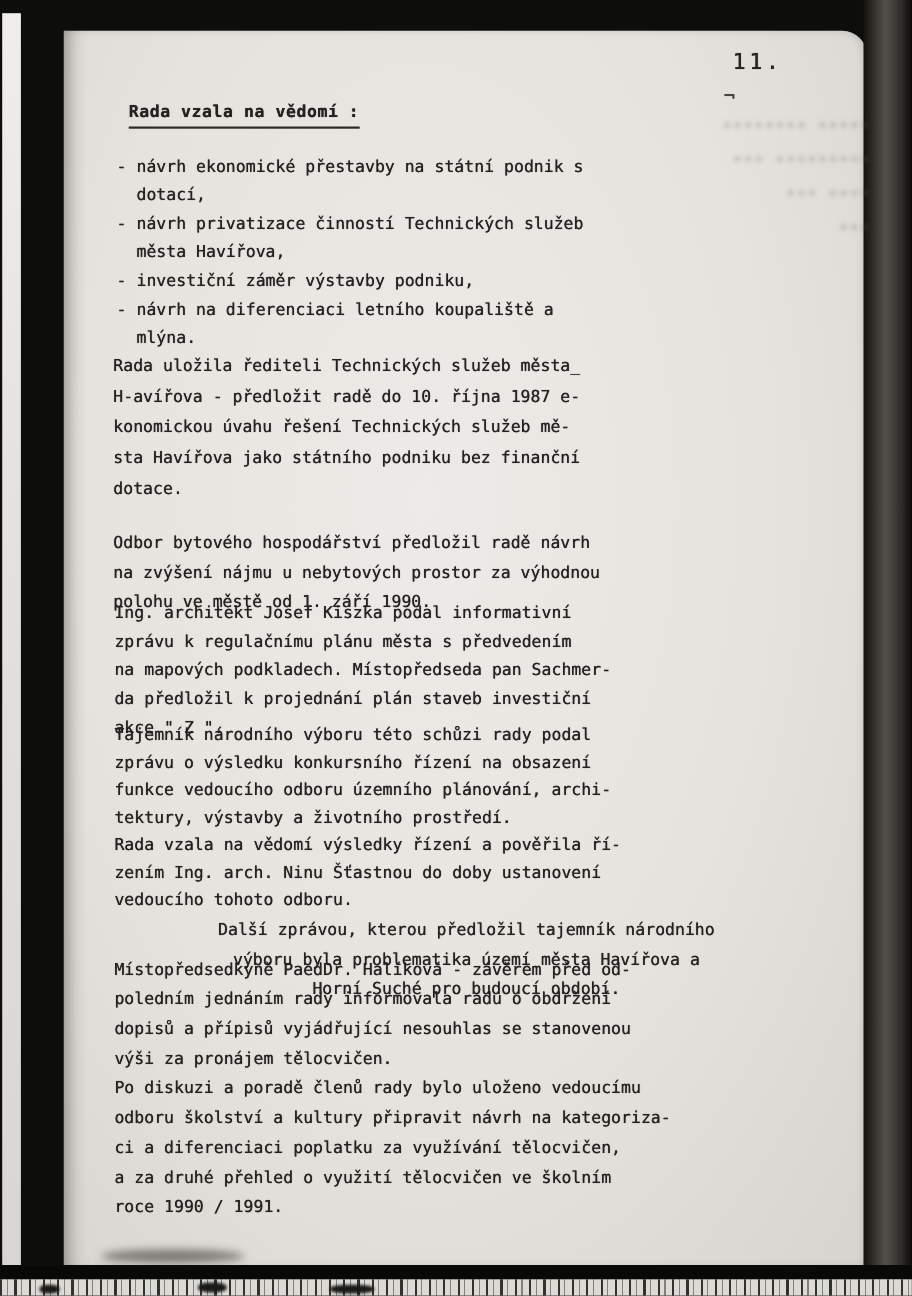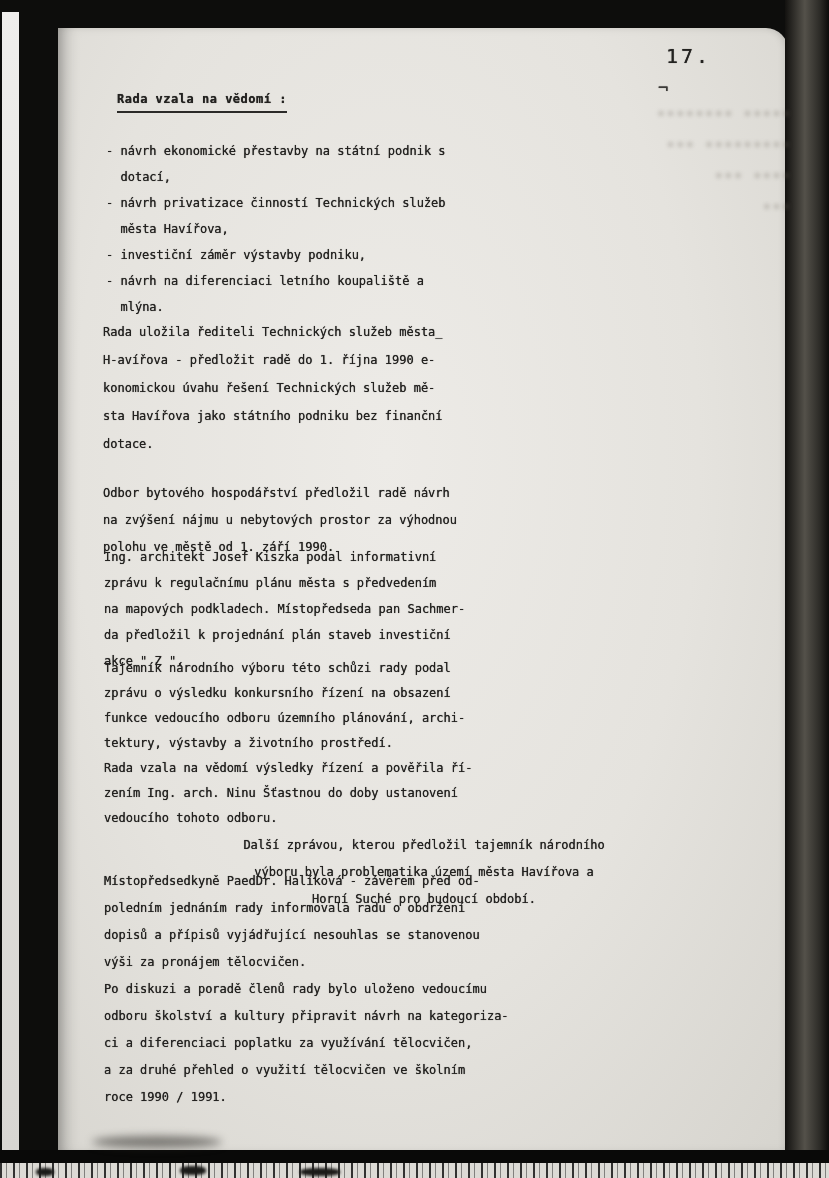--- a/index.html
+++ b/index.html
@@ -32,21 +32,21 @@
       repeating-linear-gradient(90deg, rgba(20,20,20,.85) 0 2px, transparent 2px 6px, rgba(40,40,40,.5) 6px 7px, transparent 7px 13px),
       #dcdad5;
   }
   .blob{position:absolute;background:#1a1a18;filter:blur(1.5px);border-radius:40%;}
   .smudge{
     position:absolute;left:92px;top:1136px;width:130px;height:12px;border-radius:50%;
     background:rgba(40,38,34,.55);filter:blur(4px);
   }
   
   .tw{
-    position:absolute;color:#232220;font-size:12px;
+    position:absolute;color:#232220;font-size:15px;
     white-space:pre-wrap;text-shadow:0 0 .7px rgba(25,24,22,.9);
   }
   .page-number{left:666px;top:44px;font-size:20px;letter-spacing:3px;}
   .corner-mark{left:658px;top:78px;font-size:17px;color:#3c3b38;}
   .doc-heading{
     left:117px;top:92px;letter-spacing:.5px;font-weight:bold;
     border-bottom:2.5px solid #2b2a28;padding-bottom:5px;
   }
   .bullets{left:106px;top:138px;line-height:26px;width:600px;}
   .para{width:640px;}
@@ -74,36 +74,36 @@
 <div class="smudge"></div>
 <div class="blob" style="left:180px;top:1166px;width:26px;height:9px;"></div>
 <div class="blob" style="left:300px;top:1168px;width:40px;height:8px;"></div>
 <div class="blob" style="left:36px;top:1168px;width:18px;height:8px;"></div>
 
 <div class="ghost">∙∙∙∙∙∙∙∙ ∙∙∙∙∙
 ∙∙∙ ∙∙∙∙∙∙∙∙∙
 ∙∙∙ ∙∙∙∙
 ∙∙∙</div>
 
-<div class="tw page-number">17.</div>
+<div class="tw page-number">11.</div>
 
 <div class="tw corner-mark">¬</div>
 
 <div class="tw doc-heading">Rada vzala na vědomí :</div>
 
 <div class="tw bullets">- návrh ekonomické přestavby na státní podnik s
   dotací,
 - návrh privatizace činností Technických služeb
   města Havířova,
 - investiční záměr výstavby podniku,
 - návrh na diferenciaci letního koupaliště a
   mlýna.</div>
 
 <div class="tw para p1">Rada uložila řediteli Technických služeb města_
-H-avířova - předložit radě do 1. října 1990 e-
+H-avířova - předložit radě do 10. října 1987 e-
 konomickou úvahu řešení Technických služeb mě-
 sta Havířova jako státního podniku bez finanční
 dotace.</div>
 
 <div class="tw para p2">Odbor bytového hospodářství předložil radě návrh
 na zvýšení nájmu u nebytových prostor za výhodnou
 polohu ve městě od 1. září 1990.</div>
 
 <div class="tw para p3">Ing. architekt Josef Kiszka podal informativní
 zprávu k regulačnímu plánu města s předvedením

